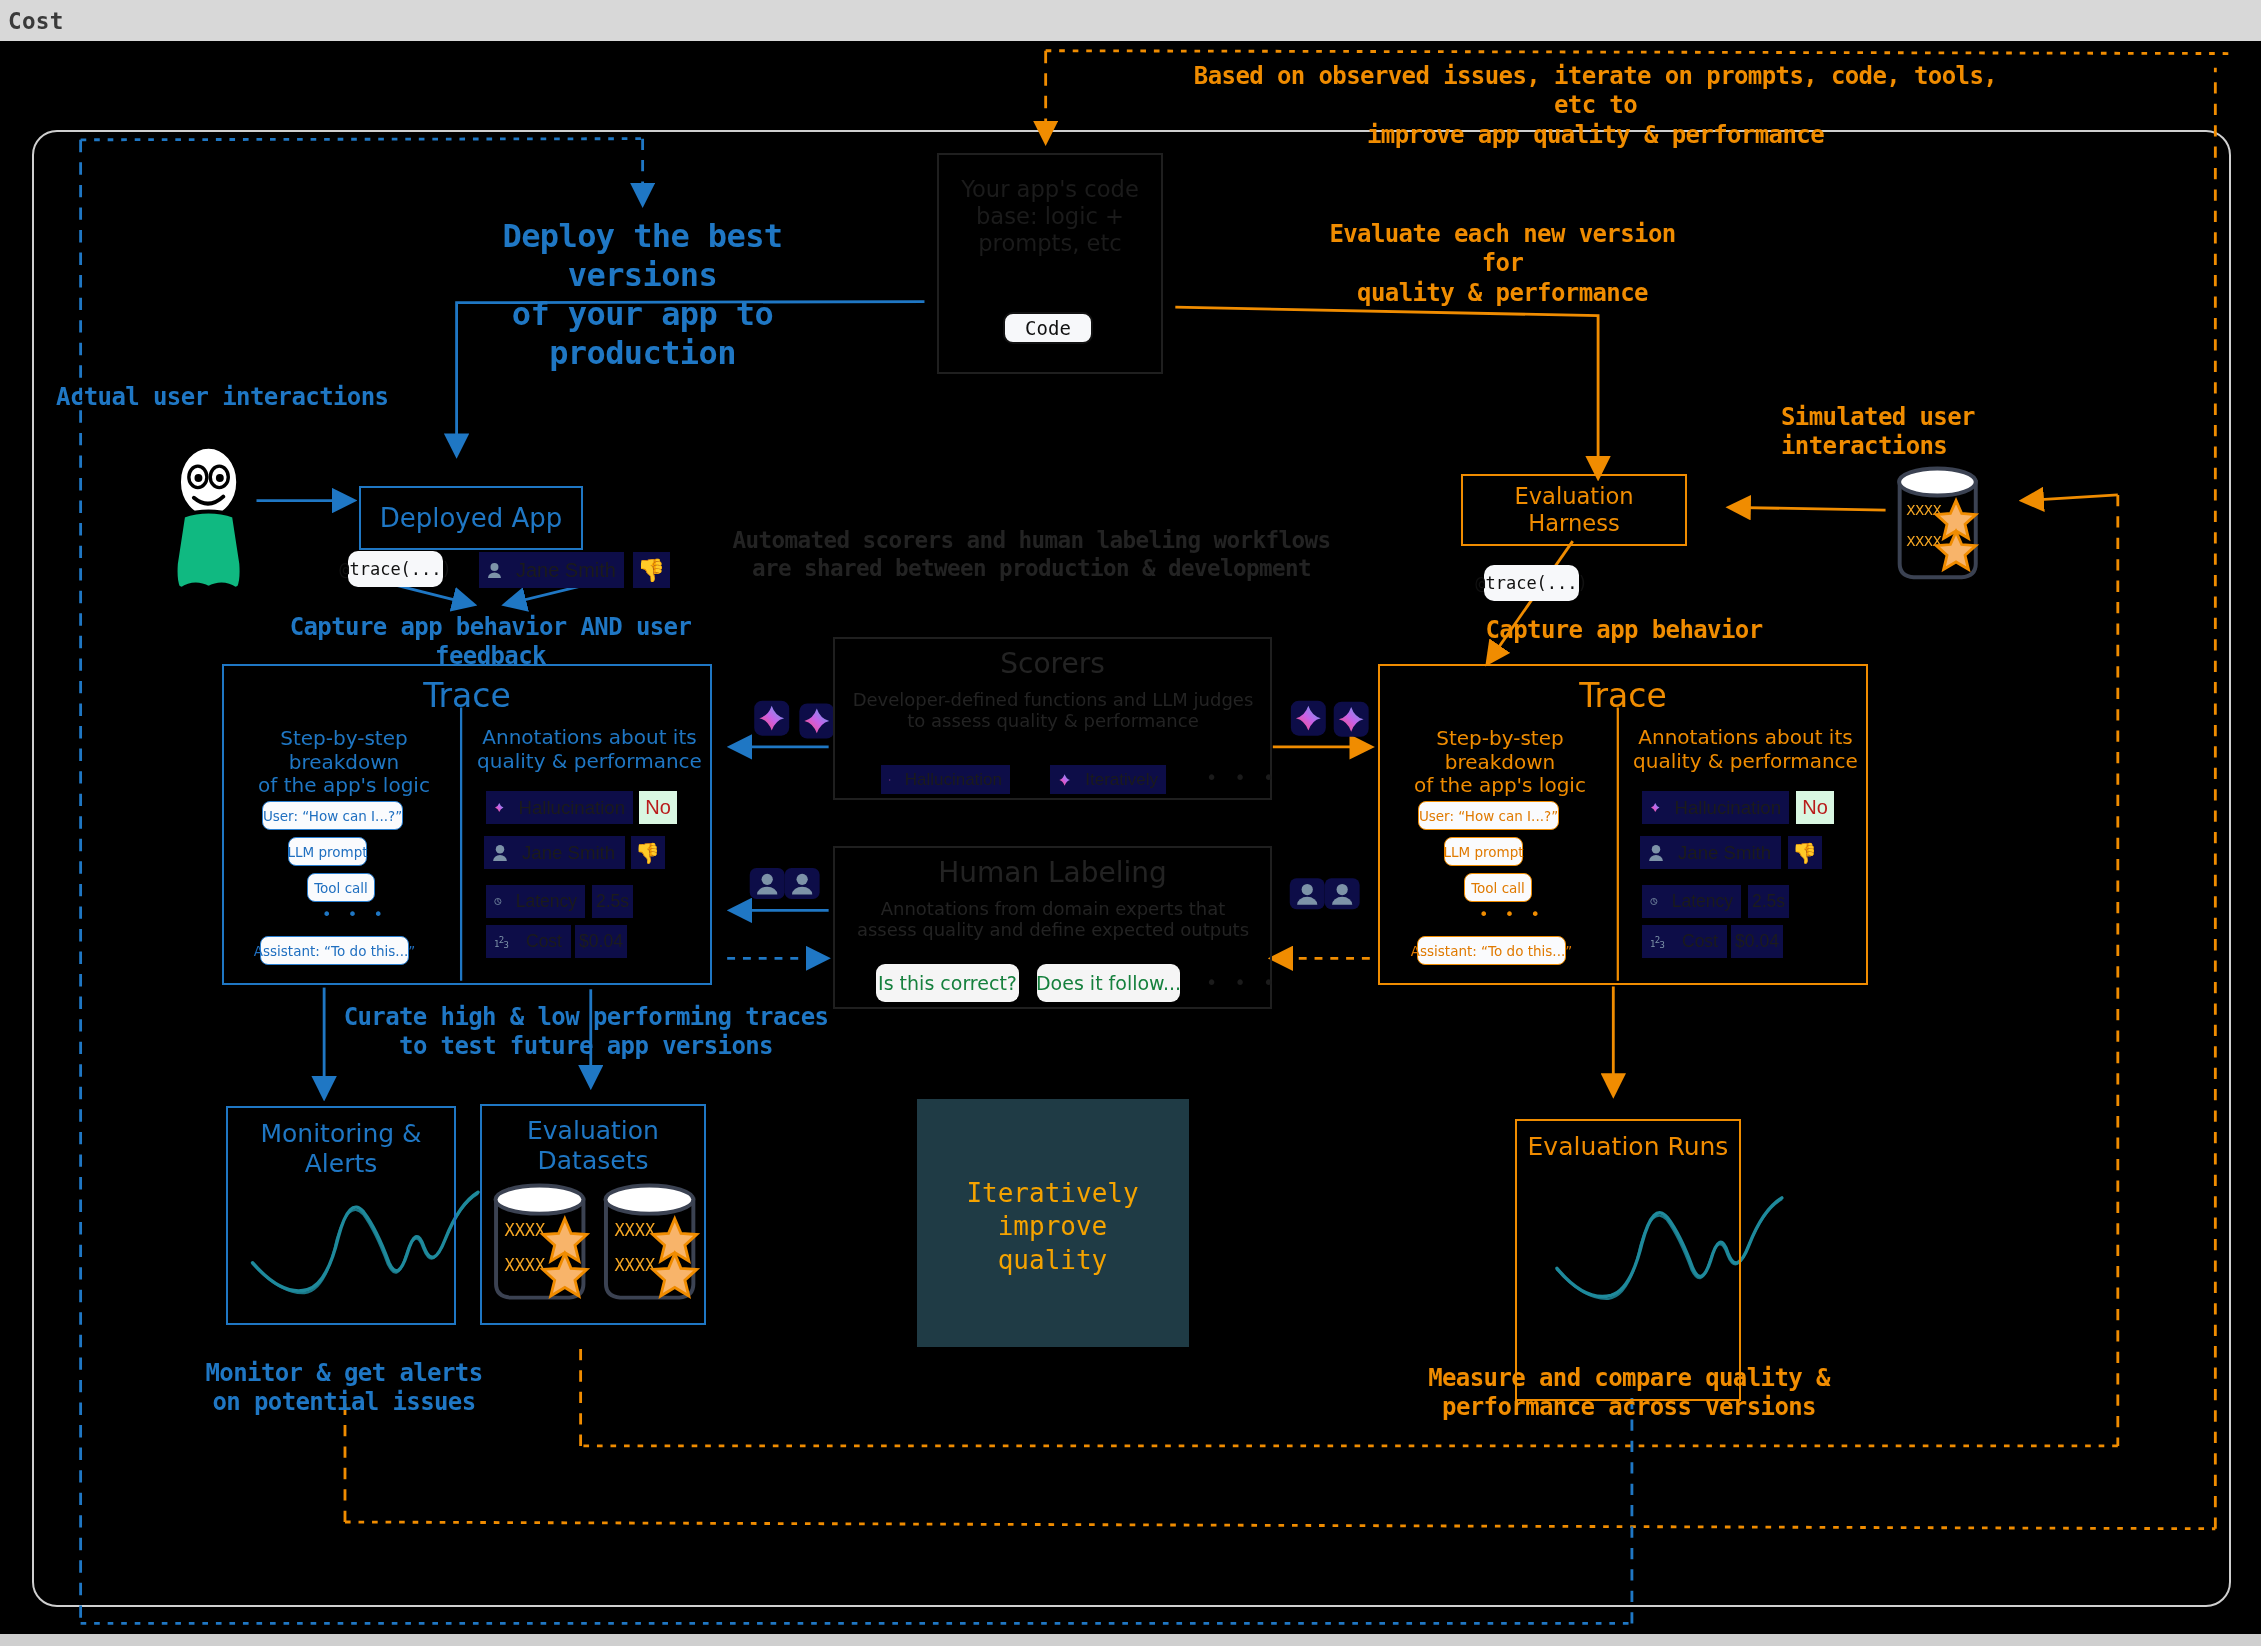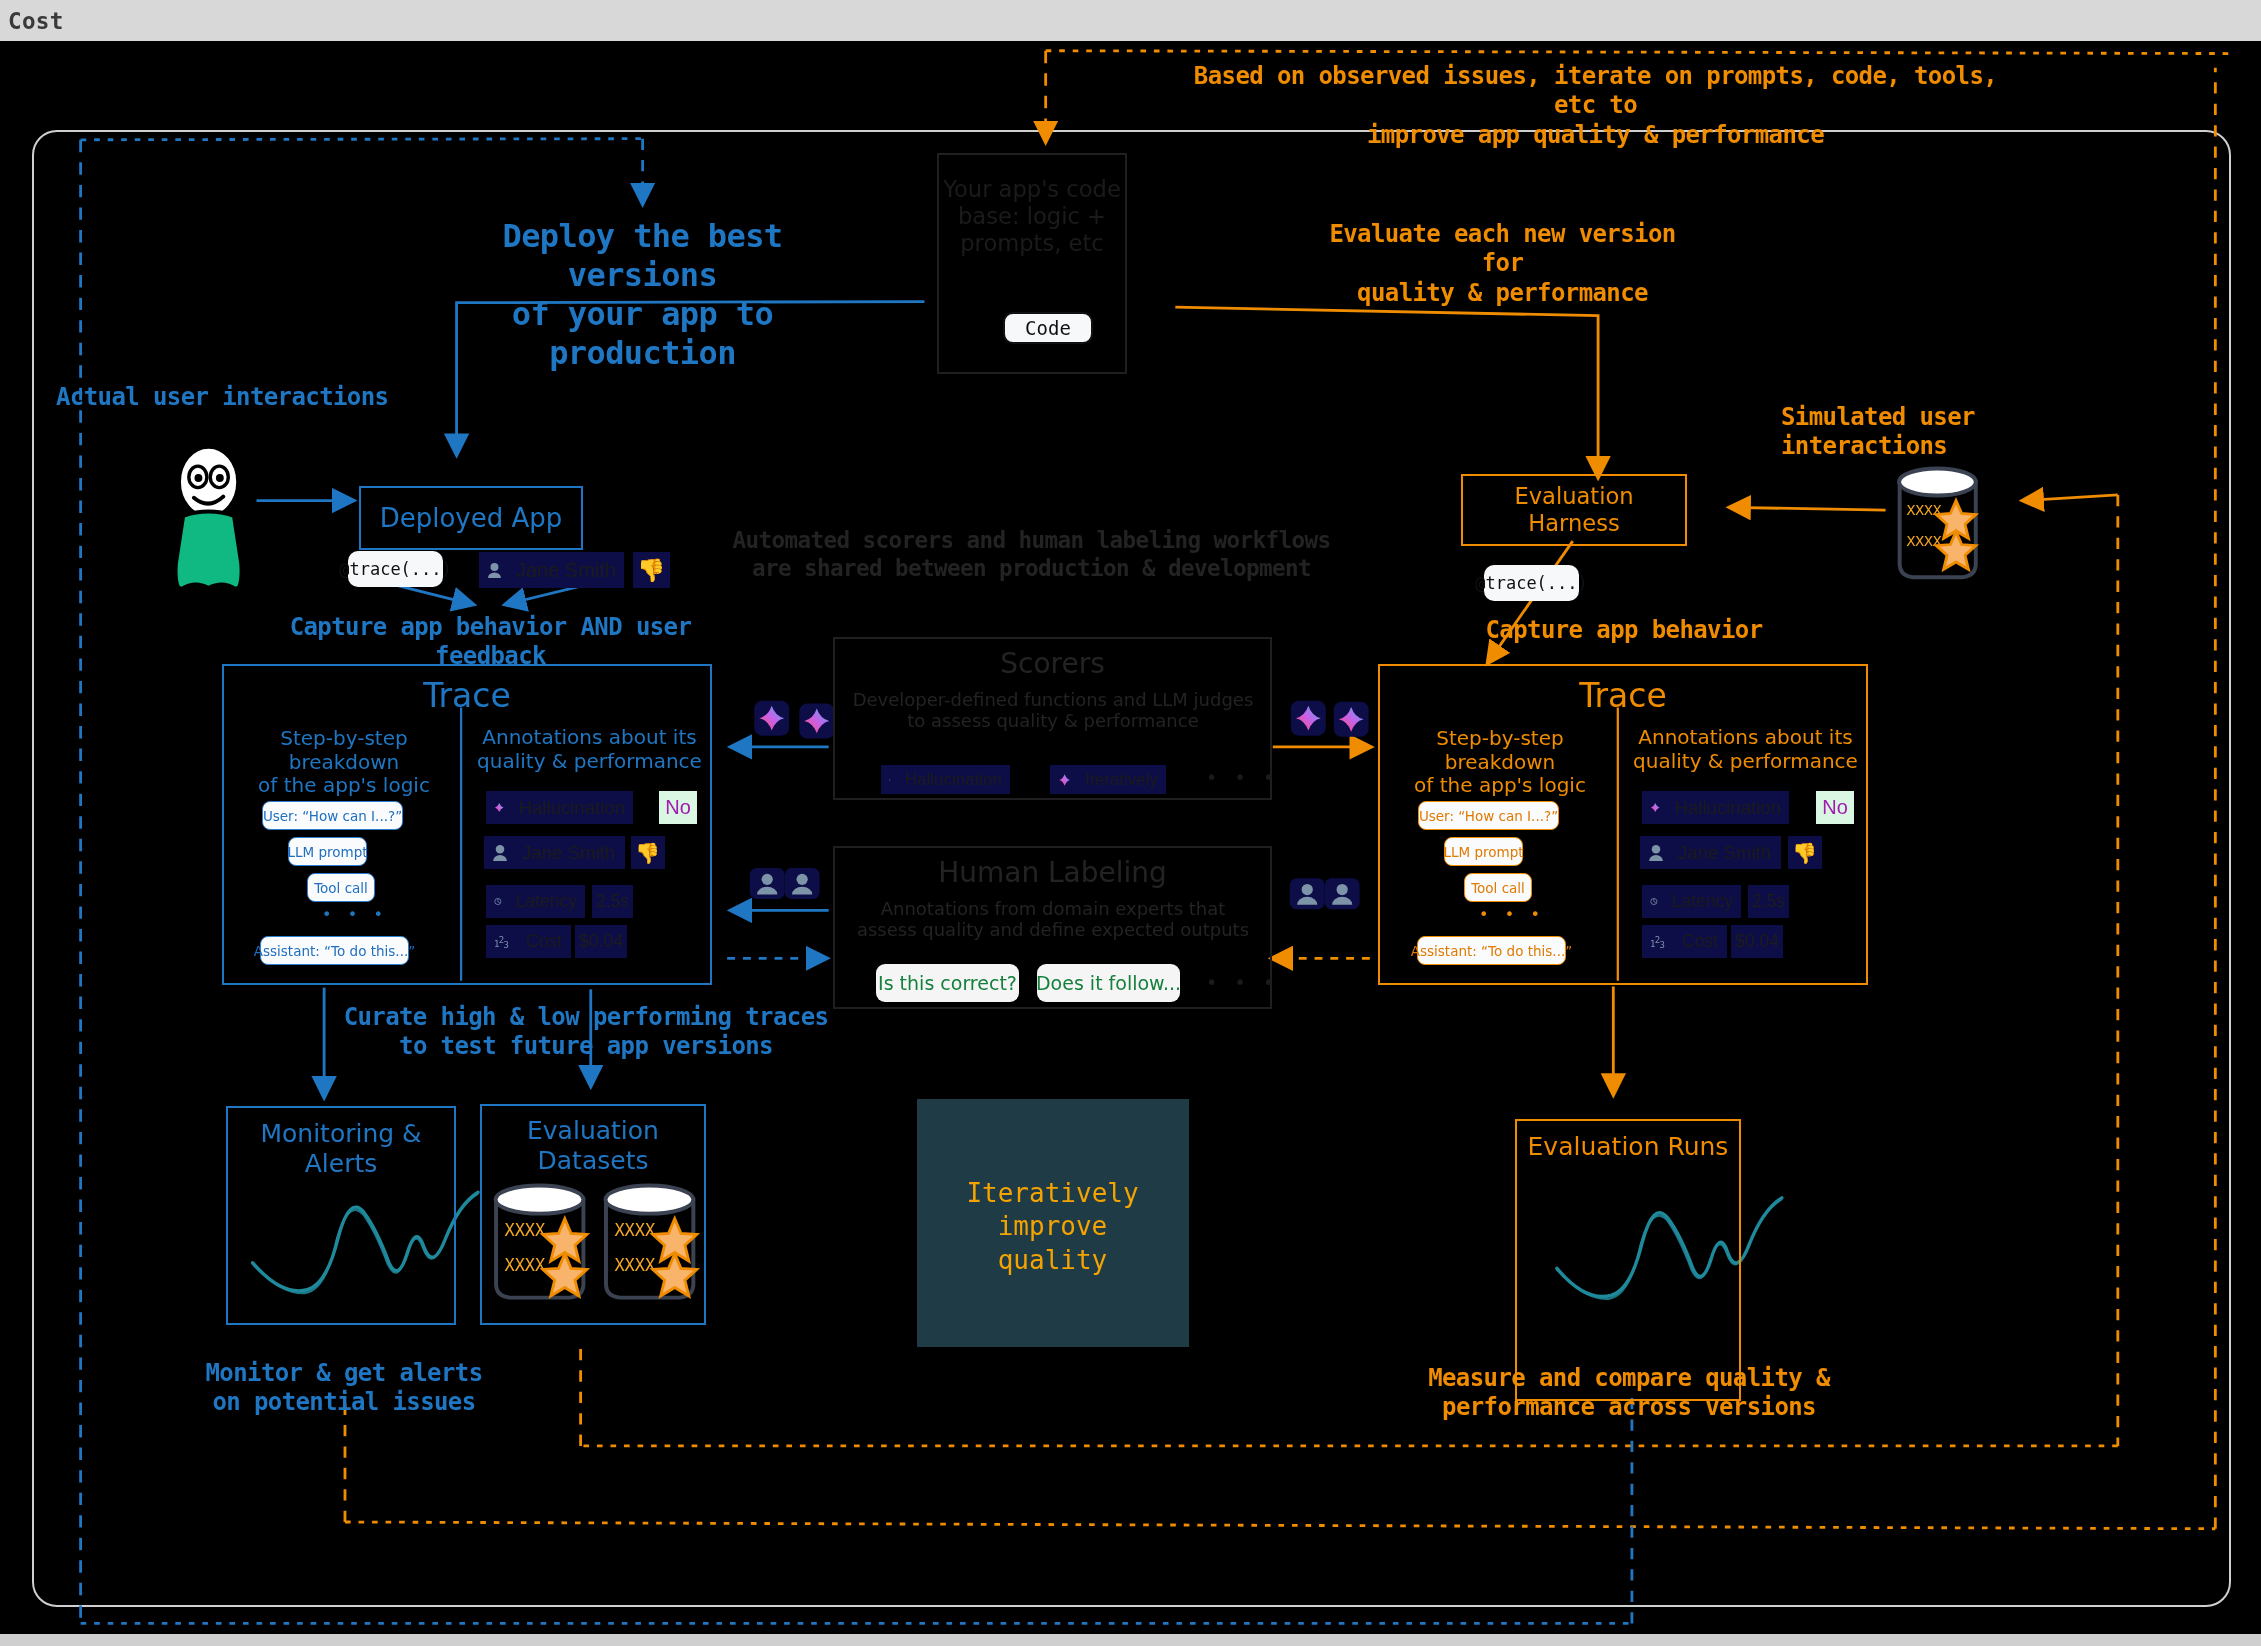--- a/index.html
+++ b/index.html
@@ -72,21 +72,21 @@
 
   .chip{
     position:absolute;box-sizing:border-box;
     background:#0d0d48;border-radius:0;
     display:flex;align-items:center;gap:14px;
     padding:0 8px;
     font-family:"Liberation Sans", sans-serif;
     color:#1c1c1c;white-space:nowrap;
   }
   .chip .ctext{color:#1b1b1b;}
-  .chip.greenchip{background:#d9f7e2;color:#a21caf;justify-content:center;padding:12px;margin-left:20px;}
+  .chip.greenchip{background:#d9f7e2;color:#b91c1c;justify-content:center;padding:12px;}
   .chip.center{justify-content:center;padding:0;}
 
   .codechip{
     position:absolute;box-sizing:border-box;background:#f7f8fa;
     border-radius:10px;display:flex;align-items:center;justify-content:center;
     font-family:"DejaVu Sans Mono", monospace;color:#111;white-space:nowrap;
   }
   .whitebtn{
     position:absolute;box-sizing:border-box;background:#f5f5f5;
     border-radius:9px;display:flex;align-items:center;justify-content:center;
@@ -278,21 +278,21 @@
       <path d="M2010,2185 a130,130 0 0 1 -130,130 l0,32 l-62,-52 l62,-52 l0,32
                a82,82 0 0 0 82,-82 z" fill="#c98a06"></path>
       <path d="M1848,2055 a130,130 0 0 1 162,130 l-48,0 a82,82 0 0 0 -114,-82 z" fill="#f5a300"></path>
       <path d="M1880,2315 a130,130 0 0 1 -162,-130 l48,0 a82,82 0 0 0 114,82 z" fill="#f5a300"></path>
     </g>
   </svg>
 
   <div class="label orange abs" style="left:1184px;top:62px;width:823px;font-size:24px;text-align:center;">Based on observed issues, iterate on prompts, code, tools, etc to
 improve app quality &amp; performance</div>
 
-  <div class="box grey-b" style="left:937px;top:153px;width:190px;height:221px;">
+  <div class="box grey-b" style="left:937px;top:153px;width:226px;height:221px;">
     <div class="box-title" style="color:#1b1b1b;font-size:22.6px;margin-top:21.4px;">Your app's code
 base: logic +
 prompts, etc</div>
   </div>
   <div class="codechip" style="left:1003px;top:312px;width:90px;height:32px;font-size:19px;border:2.3px solid #111;">Code</div>
 
   <div class="label blue abs" style="left:462px;top:217px;width:361px;font-size:32px;text-align:center;">Deploy the best versions
 of your app to production</div>
   <div class="label blue abs" style="left:56px;top:383px;width:350px;font-size:24px;">Actual user interactions</div>
 

